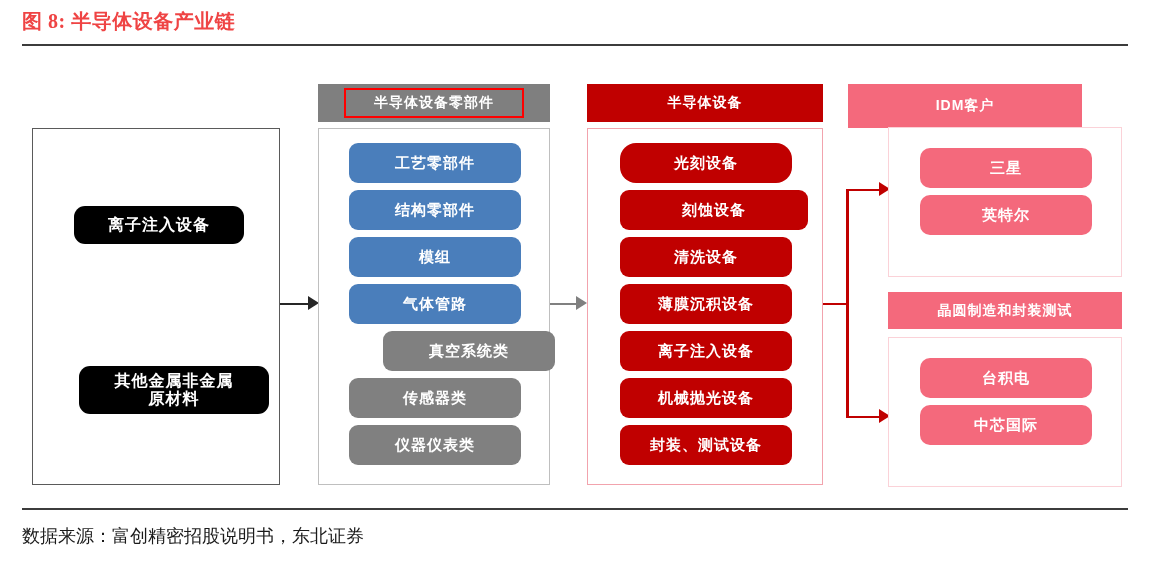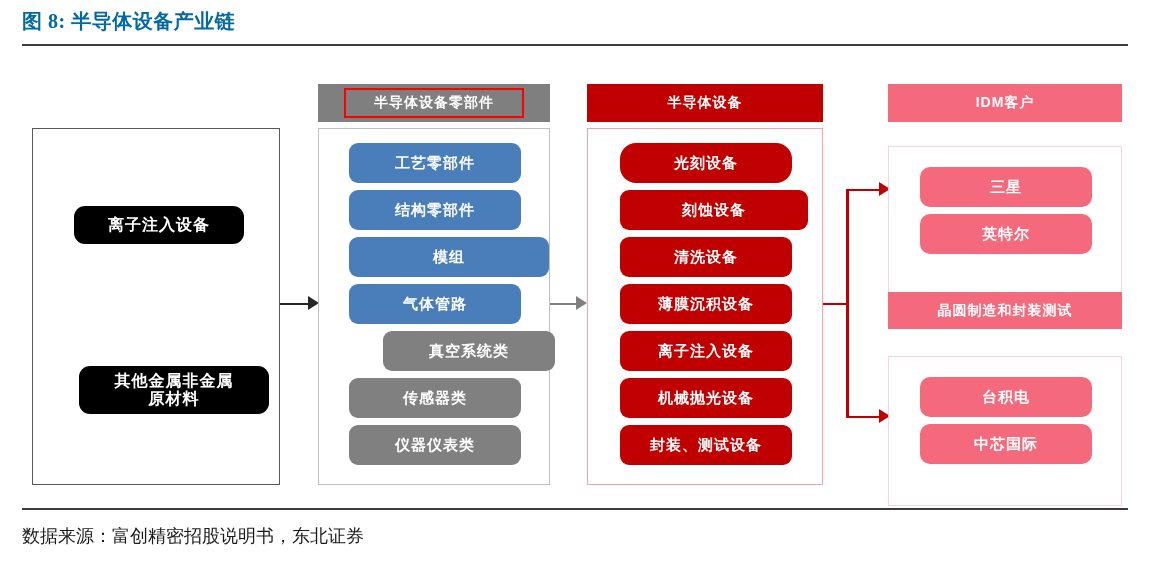--- a/index.html
+++ b/index.html
@@ -8,21 +8,21 @@
     background:#ffffff;
     font-family:"Liberation Serif","DejaVu Serif",serif;
     overflow:hidden;
     position:relative;
   }
   .page{position:relative;width:1150px;height:561px;}
 
   
   .fig-title{
     position:absolute;left:22px;top:8px;
-    font-size:20px;font-weight:bold;color:#0369a1;
+    font-size:20px;font-weight:bold;color:#ef4444;
     letter-spacing:.5px;white-space:nowrap;
   }
   .rule-top{
     position:absolute;left:22px;top:44px;width:1106px;height:0;
     border-top:2px solid #3c3c3c;
   }
   .rule-bottom{
     position:absolute;left:22px;top:508px;width:1106px;height:0;
     border-top:2px solid #3c3c3c;
   }
@@ -70,21 +70,21 @@
   .item-blue{background:#4a7ebb;}
   .item-grey{background:#808080;}
 
   
   .c3-header{background:#c00000;}
   .c3-body{border:1px solid #f2a3ad;}
   .item-darkred{background:#c00000;}
 
   
   .c4-header{background:#f4697c;}
-  .c4-body{border:1px solid #fbd2d8;margin-top:19px;}
+  .c4-body{border:1px solid #fbd2d8;}
   .item-pink{background:#f4697c;border-radius:10px;}
 
   
   .arrow-line{position:absolute;height:0;}
   .arrow-head{position:absolute;width:0;height:0;}
   .v-line{position:absolute;width:0;}
 
   .blk{background:#262626;border-top-width:2px;border-top-style:solid;border-color:#262626;}
   .gry{border-top:2px solid #808080;}
   .red{border-top:2px solid #c00000;}
@@ -109,21 +109,21 @@
 
   <div class="col-header c2-header" style="left:318px;top:84px;width:232px;height:38px;">
     <div class="c2-header-inner">
       <span>半导体设备零部件</span>
     </div>
   </div>
 
   <div class="col-body c2-body" style="left:318px;top:128px;width:232px;height:357px;">
     <div class="item item-blue" style="left:30px;top:14px;width:172px;height:40px;">工艺零部件</div>
     <div class="item item-blue" style="left:30px;top:61px;width:172px;height:40px;">结构零部件</div>
-    <div class="item item-blue" style="left:30px;top:108px;width:200px;height:40px;">模组</div>
+    <div class="item item-blue" style="left:30px;top:108px;width:172px;height:40px;">模组</div>
     <div class="item item-blue" style="left:30px;top:155px;width:172px;height:40px;">气体管路</div>
     <div class="item item-grey" style="left:30px;top:202px;width:172px;height:40px;margin-left:34px;">真空系统类</div>
     <div class="item item-grey" style="left:30px;top:249px;width:172px;height:40px;">传感器类</div>
     <div class="item item-grey" style="left:30px;top:296px;width:172px;height:40px;">仪器仪表类</div>
   </div>
 
   <div class="arrow-line gry" style="left:550px;top:303px;width:28px;"></div>
   <div class="arrow-head" style="left:576px;top:296px;border-left:11px solid #808080;border-top:7px solid transparent;border-bottom:7px solid transparent;"></div>
 
   <div class="col-header c3-header" style="left:587px;top:84px;width:236px;height:38px;">半导体设备</div>
@@ -138,21 +138,21 @@
     <div class="item item-darkred" style="left:32px;top:296px;width:172px;height:40px;">封装、测试设备</div>
   </div>
 
   <div class="arrow-line red" style="left:823px;top:303px;width:25px;"></div>
   <div class="v-line" style="left:846px;top:189px;height:229px;border-left:3px solid #c00000;"></div>
   <div class="arrow-line red" style="left:846px;top:189px;width:38px;"></div>
   <div class="arrow-head" style="left:879px;top:182px;border-left:11px solid #c00000;border-top:7px solid transparent;border-bottom:7px solid transparent;"></div>
   <div class="arrow-line red" style="left:846px;top:416px;width:38px;"></div>
   <div class="arrow-head" style="left:879px;top:409px;border-left:11px solid #c00000;border-top:7px solid transparent;border-bottom:7px solid transparent;"></div>
 
-  <div class="col-header c4-header" style="left:888px;top:84px;width:234px;height:38px;">IDM客户</div>
+  <div class="col-header c4-header" style="left:848px;top:84px;width:234px;height:44px;">IDM客户</div>
 
   <div class="col-body c4-body" style="left:888px;top:127px;width:234px;height:150px;">
     <div class="item item-pink" style="left:31px;top:20px;width:172px;height:40px;">三星</div>
     <div class="item item-pink" style="left:31px;top:67px;width:172px;height:40px;">英特尔</div>
   </div>
 
   <div class="col-header c4-header" style="left:888px;top:292px;width:234px;height:37px;">晶圆制造和封装测试</div>
 
   <div class="col-body c4-body" style="left:888px;top:337px;width:234px;height:150px;">
     <div class="item item-pink" style="left:31px;top:20px;width:172px;height:40px;">台积电</div>

